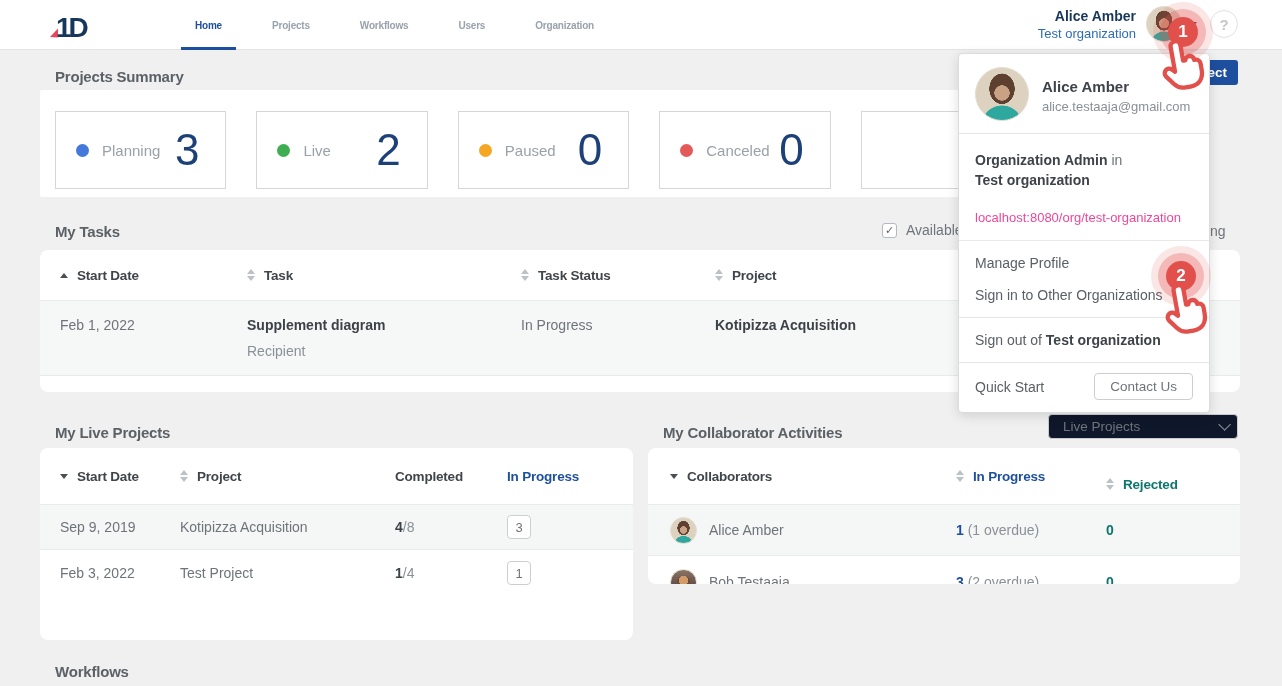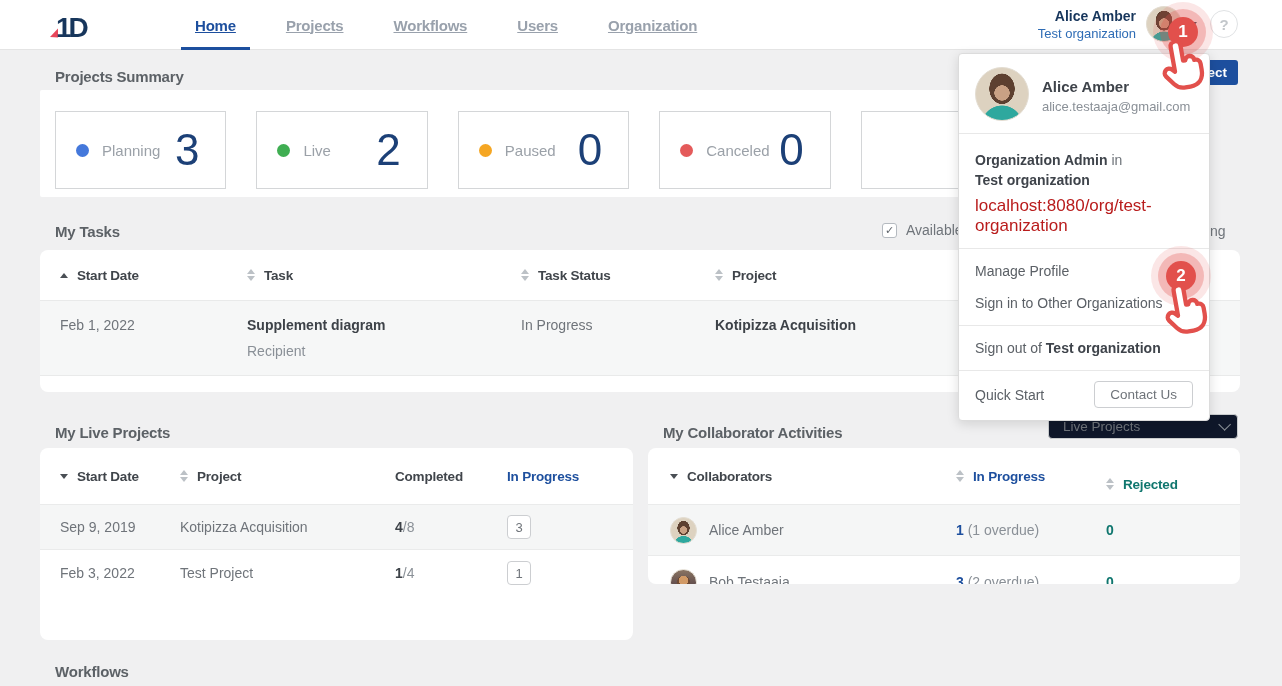--- a/index.html
+++ b/index.html
@@ -8,21 +8,21 @@
     font-family:"Liberation Sans", sans-serif;
     background:#f0f0f1;
     position:relative;
     overflow:hidden;
     color:#6f747a;
   }
   
   .topbar { position:absolute; left:0; top:0; width:1282px; height:50px; background:#fff; border-bottom:1px solid #e4e4e4; z-index:10; }
   .logo { position:absolute; left:44px; top:8px; }
   .nav { position:absolute; left:181px; top:0; height:50px; display:flex; align-items:stretch; }
-  .nav-item { display:flex; align-items:center; padding:0 14px; margin-right:22px; font-size:15px; font-weight:700; color:#99a1ac; letter-spacing:-0.2px; cursor:pointer; border-bottom:3px solid transparent; border-top:3px solid transparent;text-decoration:underline; }
+  .nav-item { display:flex; align-items:center; padding:0 14px; margin-right:22px; font-size:10px; font-weight:700; color:#99a1ac; letter-spacing:-0.2px; cursor:pointer; border-bottom:3px solid transparent; border-top:3px solid transparent; }
   .nav-item.active { color:#1d4f9e; border-bottom-color:#1d4f9e; }
   .chip-names { position:absolute; right:146px; top:7px; text-align:right; line-height:18px; }
   .chip-name { font-size:14px; font-weight:700; color:#17365c; }
   .chip-org { font-size:13px; color:#2e6cb5; }
   .chip-avatar { position:absolute; left:1146px; top:6px; width:36px; height:36px; border-radius:50%; cursor:pointer; }
   .chip-caret { position:absolute; left:1187px; top:22px; width:0; height:0; border-left:5px solid transparent; border-right:5px solid transparent; border-top:6px solid #3c4856; }
   .help-btn { position:absolute; left:1210px; top:10px; width:28px; height:28px; border-radius:50%; border:1.5px solid #e0e2e4; background:#fff; color:#c3c7cb; font-size:15px; font-weight:700; display:flex; align-items:center; justify-content:center; cursor:pointer; }
   
   .av { border-radius:50%; border:1px solid #e3ddd2; }
   .av-alice { background:
@@ -84,21 +84,21 @@
   
   .dropdown { position:absolute; left:958px; top:53px; width:252px; background:#fff; border:1px solid #dcdcdc; border-radius:4px; box-shadow:0 3px 12px rgba(0,0,0,.13); z-index:50; }
   .dd-head { display:flex; gap:13px; padding:13px 16px 12px; }
   .dd-head .av { width:54px; height:54px; flex:none; }
   .dd-id { padding-top:11px; }
   .dd-name { font-size:15px; font-weight:700; color:#3e434a; }
   .dd-email { font-size:13px; color:#8a9097; margin-top:4px; }
   .dd-div { border-top:1px solid #e8e8e8; }
   .dd-role { padding:16px 16px 12px; font-size:14px; line-height:20px; }
   .dd-role b { color:#3e434a; }
-  .dd-url { font-size:17px; color:#b91c1c; margin-top:6px; }
+  .dd-url { font-size:13px; color:#ec4899; margin-top:18px; }
   .dd-items { padding:6px 0; }
   .dd-item { padding:8px 16px; font-size:14px; color:#5b6066; cursor:pointer; }
   .dd-quick { display:flex; align-items:center; justify-content:space-between; padding:10px 16px 12px; font-size:14px; color:#5b6066; }
   .contact-btn { background:#fff; border:1px solid #ccced1; border-radius:4px; padding:5px 15px; font-size:13.5px; color:#6f747a; cursor:pointer; font-family:"Liberation Sans",sans-serif; }
   
   .badge { position:absolute; width:30px; height:30px; border-radius:50%; background:#e2504c; color:#fff; font-weight:700; font-size:17px; display:flex; align-items:center; justify-content:center; z-index:60;
     box-shadow:0 0 0 8px rgba(226,80,76,.30), 0 0 0 15px rgba(226,80,76,.14); }
   .hand { position:absolute; z-index:61; }
 </style>
 </head>

